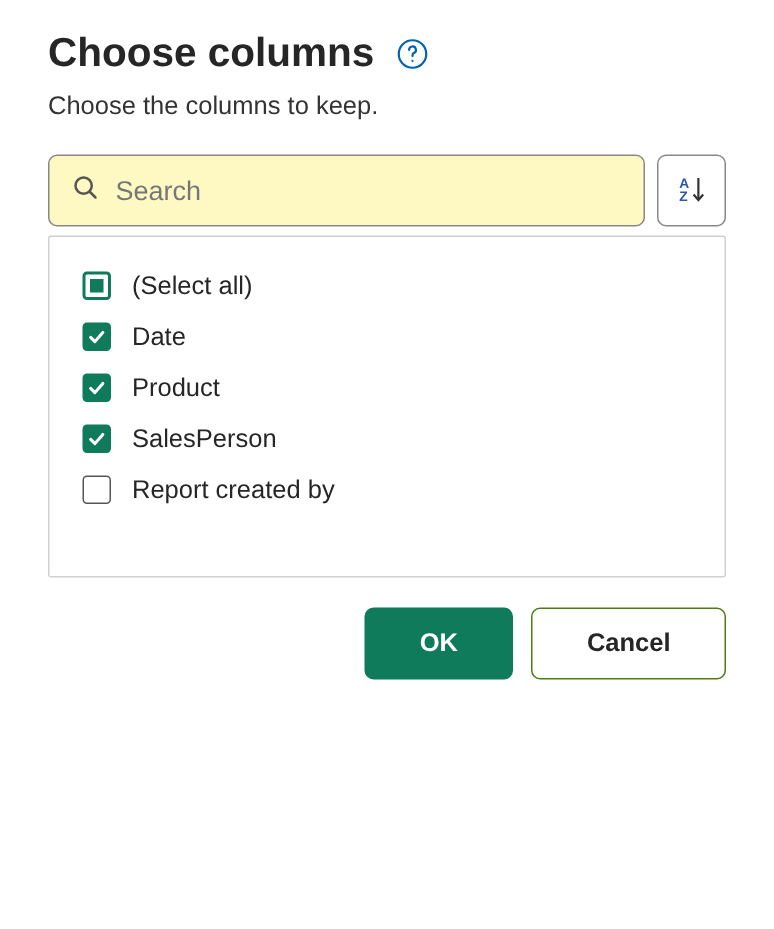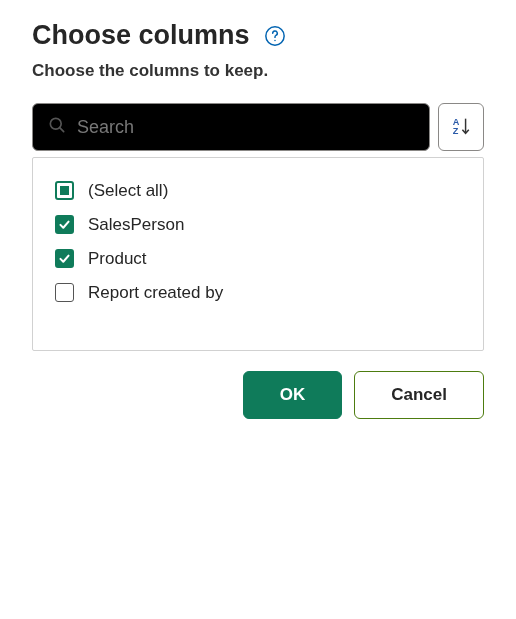--- a/index.html
+++ b/index.html
@@ -35,36 +35,35 @@
       justify-content: center;
     }
     .help-icon svg {
       width: 22px;
       height: 22px;
     }
     .subtitle {
       font-size: 17px;
       color: #333333;
       margin-bottom: 22px;
-      font-weight: bold;
     }
     .search-row {
       display: flex;
       gap: 8px;
       margin-bottom: 6px;
     }
     .search-box {
       flex: 1;
       display: flex;
       align-items: center;
       border: 1px solid #8a8886;
       border-radius: 6px;
       padding: 0 14px;
       height: 48px;
-      background: #000000;
+      background: #fef9c3;
     }
     .search-box svg {
       width: 20px;
       height: 20px;
       color: #555;
       margin-right: 10px;
     }
     .search-input {
       border: none;
       outline: none;
@@ -202,39 +201,47 @@
   </button>
 </div>
 
 <div class="list-panel">
 
   <div class="column-row">
     <span class="checkbox indeterminate"></span>
     <span class="column-label">(Select all)</span>
   </div>
 
-
   <div class="column-row">
     <span class="checkbox checked">
       <svg viewBox="0 0 16 16" fill="none" stroke="currentColor" stroke-width="2.5" stroke-linecap="round" stroke-linejoin="round">
           <polyline points="3,8.5 6.5,12 13,4.5"></polyline>
         </svg>
     </span>
-    <span class="column-label">SalesPerson</span>
+    <span class="column-label">Date</span>
   </div>
 
   <div class="column-row">
     <span class="checkbox checked">
       <svg viewBox="0 0 16 16" fill="none" stroke="currentColor" stroke-width="2.5" stroke-linecap="round" stroke-linejoin="round">
           <polyline points="3,8.5 6.5,12 13,4.5"></polyline>
         </svg>
     </span>
     <span class="column-label">Product</span>
   </div>
 
+  <div class="column-row">
+    <span class="checkbox checked">
+      <svg viewBox="0 0 16 16" fill="none" stroke="currentColor" stroke-width="2.5" stroke-linecap="round" stroke-linejoin="round">
+          <polyline points="3,8.5 6.5,12 13,4.5"></polyline>
+        </svg>
+    </span>
+    <span class="column-label">SalesPerson</span>
+  </div>
+
 
 
   <div class="column-row">
     <span class="checkbox unchecked"></span>
     <span class="column-label">Report created by</span>
   </div>
 
 </div>
 
 <div class="footer">

